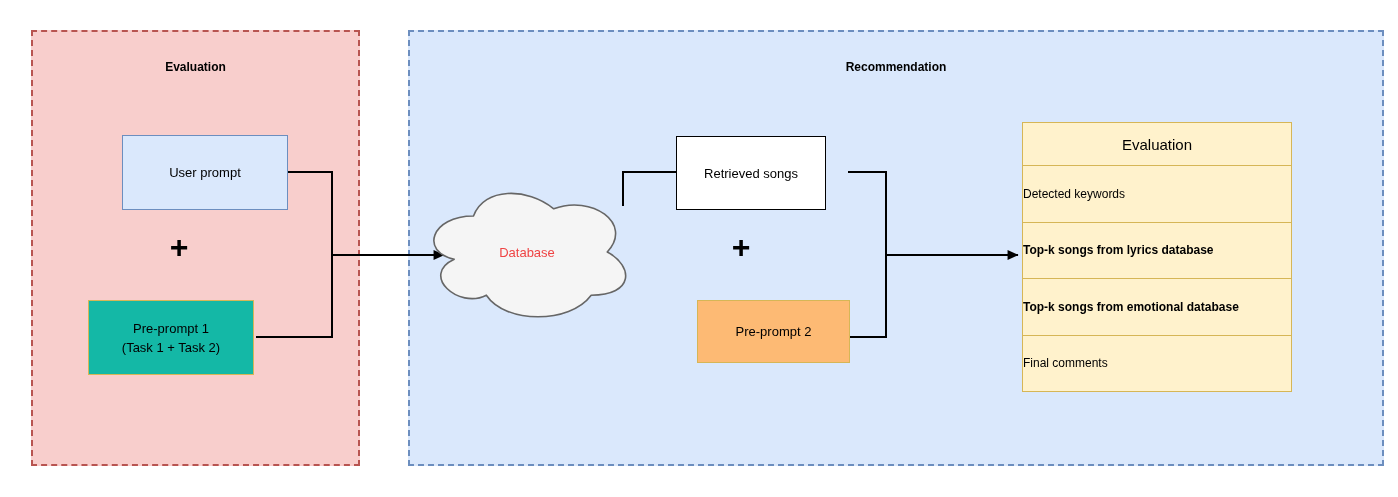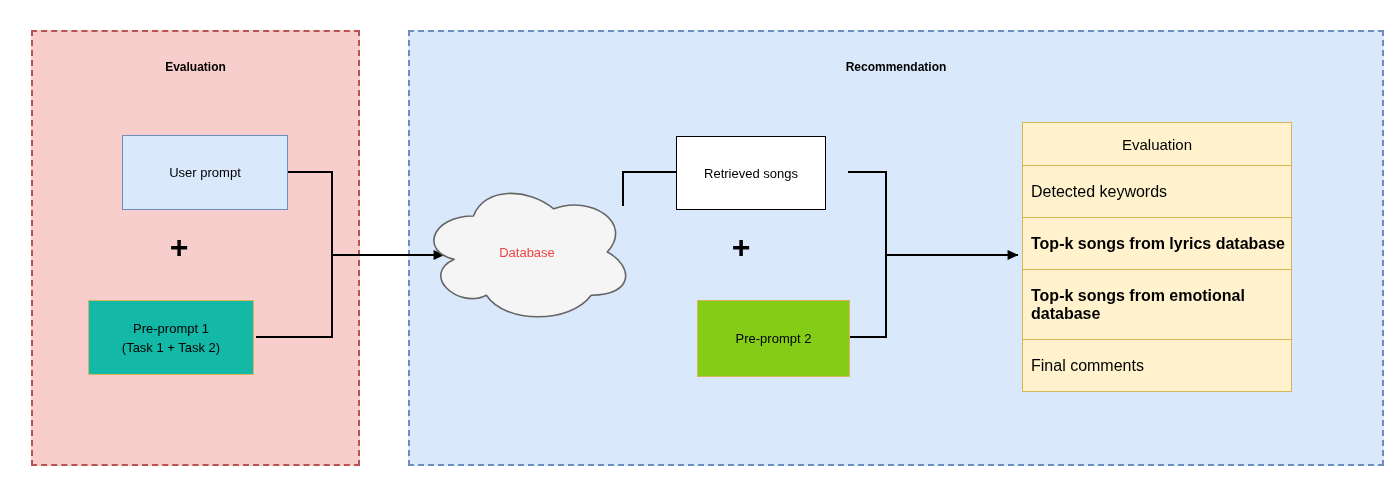--- a/index.html
+++ b/index.html
@@ -55,22 +55,22 @@
   }
   .node.pre-prompt-1 {
     left: 88px; top: 300px; width: 166px; height: 75px;
     background: #14b8a6; border: 1.5px solid #d6b656;
   }
   .node.retrieved-songs {
     left: 676px; top: 136px; width: 150px; height: 74px;
     background: #ffffff; border: 1.5px solid #000000;
   }
   .node.pre-prompt-2 {
-    left: 697px; top: 300px; width: 153px; height: 77px;
-    background: #84cc16; border: 1.5px solid #d6b656;
+    left: 697px; top: 300px; width: 153px; height: 63px;
+    background: #fdba74; border: 1.5px solid #d6b656;
   }
   .plus {
     position: absolute;
     width: 44px; height: 42px;
     display: flex; align-items: center; justify-content: center;
     font-size: 32px; font-weight: bold; color: #000000;
   }
   .plus.eval-plus { left: 157px; top: 226px; }
   .plus.rec-plus  { left: 719px; top: 226px; }
   
@@ -91,22 +91,21 @@
   }
   .sg-header {
     height: 42px; flex: 0 0 42px;
     display: flex; align-items: center; justify-content: center;
     font-size: 15px; color: #000000;
   }
   .sg-row {
     flex: 1 1 auto;
     border-top: 1px solid #d6b656;
     display: flex; align-items: center;
-    padding-left: 8px;
-    font-size: 16px; color: #000000;
+    font-size: 12px; color: #000000;
   }
   .sg-row.bold { font-weight: bold; }
 </style>
 </head>
 <body>
 
 <div class="canvas">
 
   <div class="group eval">
     <div class="group-title">Evaluation</div>

